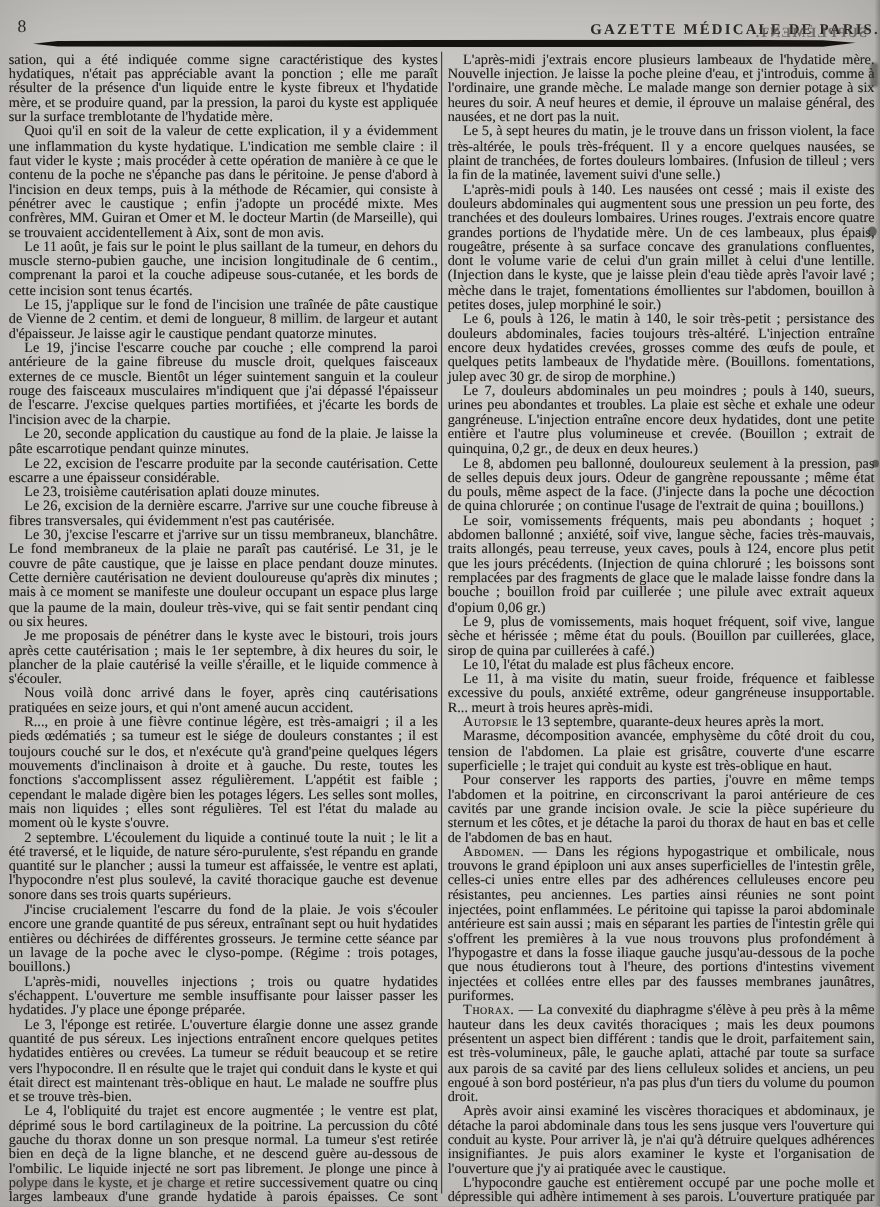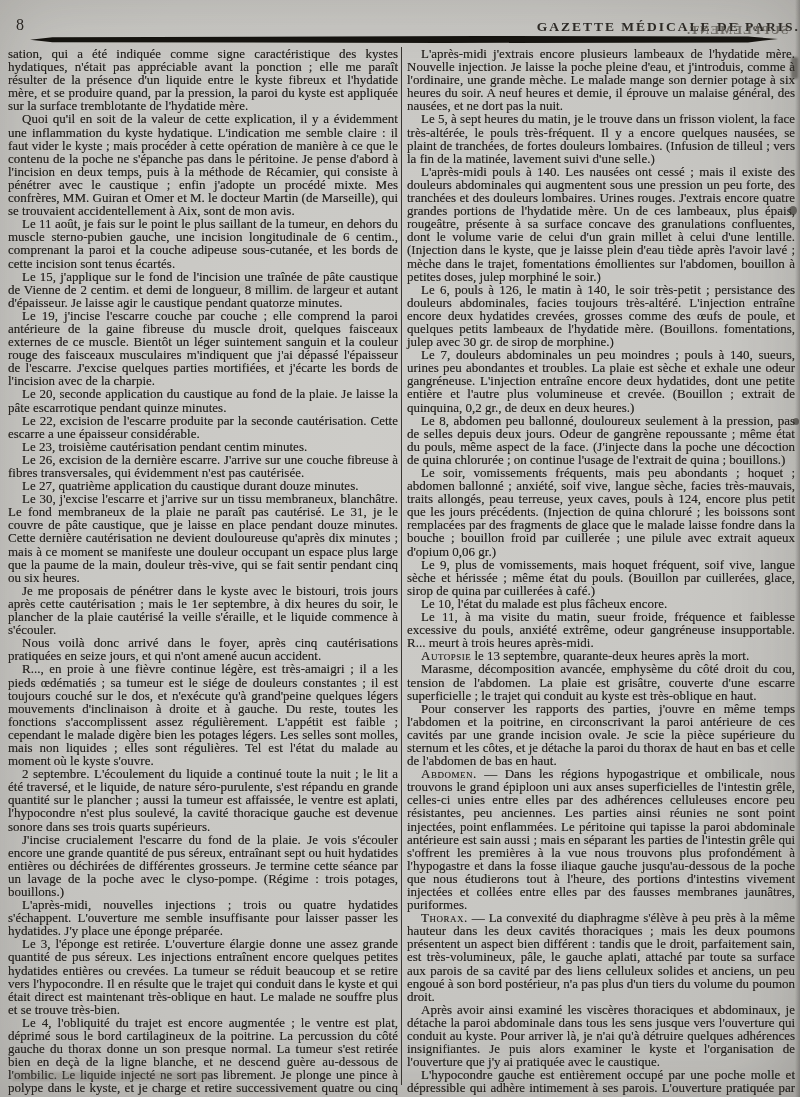--- a/index.html
+++ b/index.html
@@ -43,23 +43,22 @@
 
   <div class="columns">
     <div class="col col-left">
         <p class="para no-indent">sation, qui a été indiquée comme signe caractéristique des kystes hydatiques, n'était pas appréciable avant la ponction ; elle me paraît résulter de la présence d'un liquide entre le kyste fibreux et l'hydatide mère, et se produire quand, par la pression, la paroi du kyste est appliquée sur la surface tremblotante de l'hydatide mère.</p>
         <p class="para">Quoi qu'il en soit de la valeur de cette explication, il y a évidemment une inflammation du kyste hydatique. L'indication me semble claire : il faut vider le kyste ; mais procéder à cette opération de manière à ce que le contenu de la poche ne s'épanche pas dans le péritoine. Je pense d'abord à l'incision en deux temps, puis à la méthode de Récamier, qui consiste à pénétrer avec le caustique ; enfin j'adopte un procédé mixte. Mes confrères, MM. Guiran et Omer et M. le docteur Martin (de Marseille), qui se trouvaient accidentellement à Aix, sont de mon avis.</p>
         <p class="para">Le 11 août, je fais sur le point le plus saillant de la tumeur, en dehors du muscle sterno-pubien gauche, une incision longitudinale de 6 centim., comprenant la paroi et la couche adipeuse sous-cutanée, et les bords de cette incision sont tenus écartés.</p>
         <p class="para">Le 15, j'applique sur le fond de l'incision une traînée de pâte caustique de Vienne de 2 centim. et demi de longueur, 8 millim. de largeur et autant d'épaisseur. Je laisse agir le caustique pendant quatorze minutes.</p>
         <p class="para">Le 19, j'incise l'escarre couche par couche ; elle comprend la paroi antérieure de la gaine fibreuse du muscle droit, quelques faisceaux externes de ce muscle. Bientôt un léger suintement sanguin et la couleur rouge des faisceaux musculaires m'indiquent que j'ai dépassé l'épaisseur de l'escarre. J'excise quelques parties mortifiées, et j'écarte les bords de l'incision avec de la charpie.</p>
         <p class="para">Le 20, seconde application du caustique au fond de la plaie. Je laisse la pâte escarrotique pendant quinze minutes.</p>
         <p class="para">Le 22, excision de l'escarre produite par la seconde cautérisation. Cette escarre a une épaisseur considérable.</p>
-        <p class="para">Le 23, troisième cautérisation pendant centim minutes.</p>
+        <p class="para">Le 23, troisième cautérisation aplati douze minutes.</p>
         <p class="para">Le 26, excision de la dernière escarre. J'arrive sur une couche fibreuse à fibres transversales, qui évidemment n'est pas cautérisée.</p>
-        <p class="para">Le 27, quatrième application du caustique durant douze minutes.</p>
         <p class="para">Le 30, j'excise l'escarre et j'arrive sur un tissu membraneux, blanchâtre. Le fond membraneux de la plaie ne paraît pas cautérisé. Le 31, je le couvre de pâte caustique, que je laisse en place pendant douze minutes. Cette dernière cautérisation ne devient douloureuse qu'après dix minutes ; mais à ce moment se manifeste une douleur occupant un espace plus large que la paume de la main, douleur très-vive, qui se fait sentir pendant cinq ou six heures.</p>
         <p class="para">Je me proposais de pénétrer dans le kyste avec le bistouri, trois jours après cette cautérisation ; mais le 1er septembre, à dix heures du soir, le plancher de la plaie cautérisé la veille s'éraille, et le liquide commence à s'écouler.</p>
         <p class="para">Nous voilà donc arrivé dans le foyer, après cinq cautérisations pratiquées en seize jours, et qui n'ont amené aucun accident.</p>
         <p class="para">R..., en proie à une fièvre continue légère, est très-amaigri ; il a les pieds œdématiés ; sa tumeur est le siége de douleurs constantes ; il est toujours couché sur le dos, et n'exécute qu'à grand'peine quelques légers mouvements d'inclinaison à droite et à gauche. Du reste, toutes les fonctions s'accomplissent assez régulièrement. L'appétit est faible ; cependant le malade digère bien les potages légers. Les selles sont molles, mais non liquides ; elles sont régulières. Tel est l'état du malade au moment où le kyste s'ouvre.</p>
         <p class="para">2 septembre. L'écoulement du liquide a continué toute la nuit ; le lit a été traversé, et le liquide, de nature séro-purulente, s'est répandu en grande quantité sur le plancher ; aussi la tumeur est affaissée, le ventre est aplati, l'hypocondre n'est plus soulevé, la cavité thoracique gauche est devenue sonore dans ses trois quarts supérieurs.</p>
         <p class="para">J'incise crucialement l'escarre du fond de la plaie. Je vois s'écouler encore une grande quantité de pus séreux, entraînant sept ou huit hydatides entières ou déchirées de différentes grosseurs. Je termine cette séance par un lavage de la poche avec le clyso-pompe. (Régime : trois potages, bouillons.)</p>
         <p class="para">L'après-midi, nouvelles injections ; trois ou quatre hydatides s'échappent. L'ouverture me semble insuffisante pour laisser passer les hydatides. J'y place une éponge préparée.</p>
         <p class="para">Le 3, l'éponge est retirée. L'ouverture élargie donne une assez grande quantité de pus séreux. Les injections entraînent encore quelques petites hydatides entières ou crevées. La tumeur se réduit beaucoup et se retire vers l'hypocondre. Il en résulte que le trajet qui conduit dans le kyste et qui était direct est maintenant très-oblique en haut. Le malade ne souffre plus et se trouve très-bien.</p>
         <p class="para">Le 4, l'obliquité du trajet est encore augmentée ; le ventre est plat, déprimé sous le bord cartilagineux de la poitrine. La percussion du côté gauche du thorax donne un son presque normal. La tumeur s'est retirée bien en deçà de la ligne blanche, et ne descend guère au-dessous de l'ombilic. Le liquide injecté ne sort pas librement. Je plonge une pince à polype dans le kyste, et je charge et retire successivement quatre ou cinq larges lambeaux d'une grande hydatide à parois épaisses. Ce sont évidemment des portions de l'hydatide mère. Après l'extraction de ces portions d'hydatide, je fais une nouvelle injection qui pénètre et sort librement. L'état général est parfait ; le malade est sans fièvre. L'appétit renaît ; on donne des potages plus copieux.</p>
       </div>

